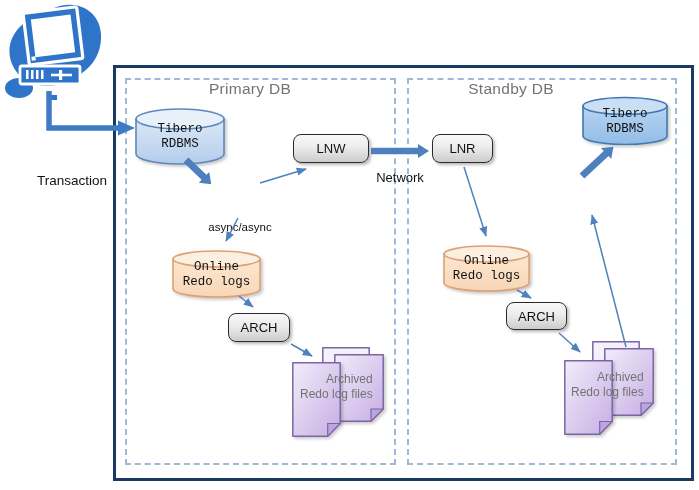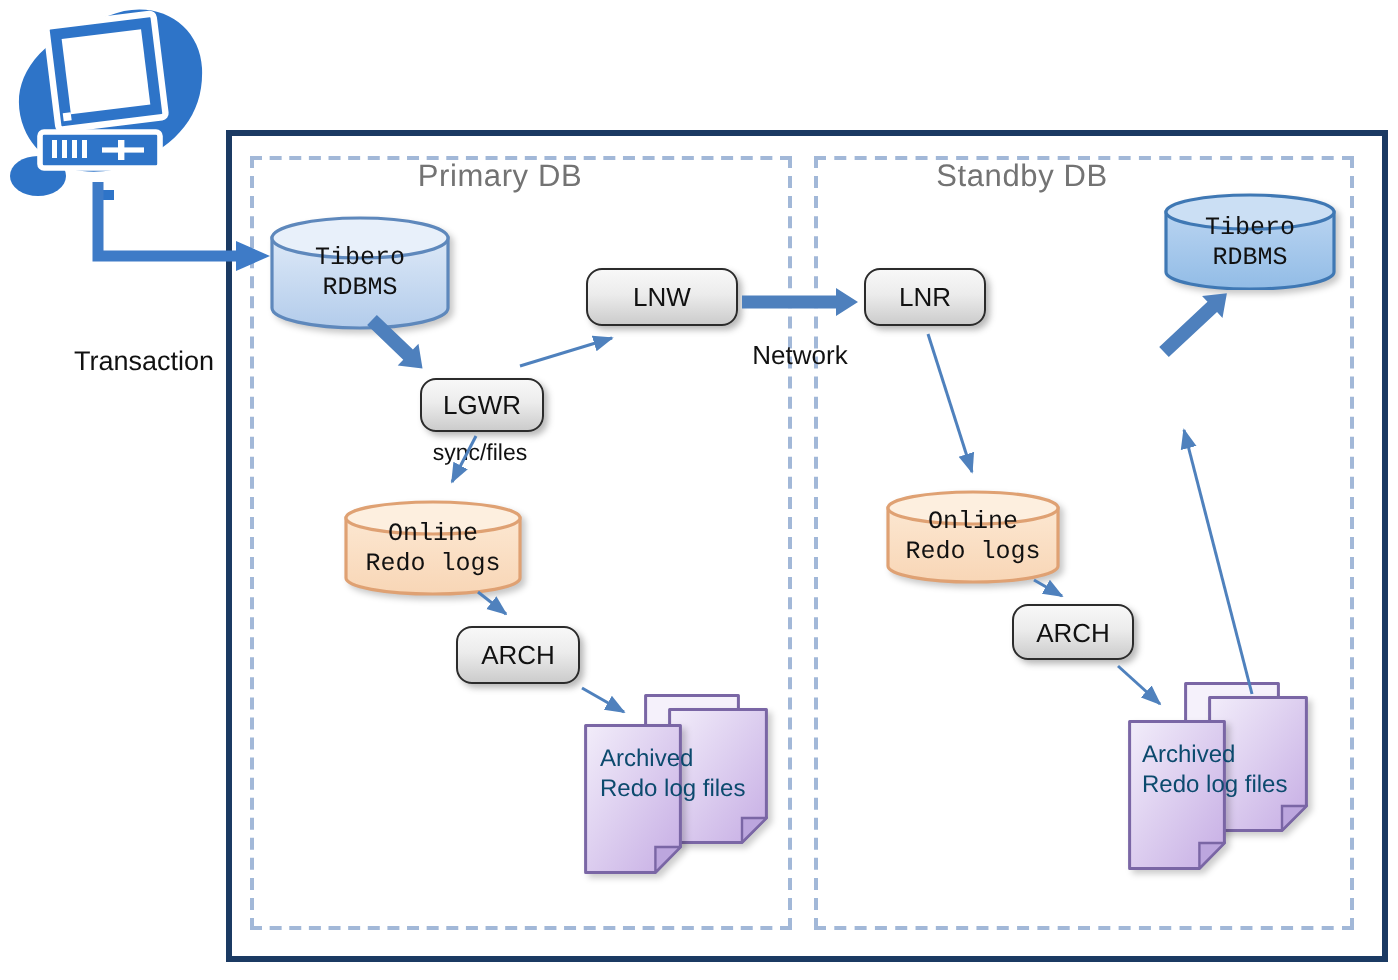--- a/index.html
+++ b/index.html
@@ -18,21 +18,21 @@
     background:linear-gradient(#f8f8f8,#ececec 45%,#cccccc);
     border:1.8px solid #2b2b2b;border-radius:8px;
     box-shadow:2px 2px 3px rgba(100,100,100,.45);
   }
   .lbl{font-size:13px;text-align:center;color:#111;margin-top:41px;}
   .small-lbl{font-size:11.5px;text-align:center;color:#111;}
   .cyl{filter:drop-shadow(2px 2px 1.5px rgba(0,0,0,.22));font-family:Liberation Mono, monospace;}
   .cyl svg{position:absolute;left:0;top:0;}
   .cyl-text{position:relative;text-align:center;font-size:12.5px;line-height:15px;color:#111;}
   .doc-group svg{position:absolute;}
-  .doc-text{position:absolute;font-size:12px;line-height:15px;color:#0c4a6e;white-space:nowrap;}
+  .doc-text{position:absolute;font-size:12px;line-height:15px;color:#737373;white-space:nowrap;text-align:right;}
   .arrow-layer{position:absolute;left:0;top:0;pointer-events:none;}
 </style>
 </head>
 <body>
 
 <div class="canvas">
 
   <svg width="0" height="0" style="position:absolute">
     <defs>
       <linearGradient id="gB1" x1="0" y1="0" x2="0" y2="1">
@@ -86,27 +86,24 @@
     <svg width="90" height="57" viewBox="0 0 90 57">
       <path d="M1,11 V46 A44,10 0 0 0 89,46 V11 Z" fill="url(#gB1)" stroke="#5E88BC" stroke-width="1.6"></path>
       <ellipse cx="45" cy="11" rx="44" ry="10" fill="#E8F0FA" stroke="#5E88BC" stroke-width="1.6"></ellipse>
     </svg>
     <div class="cyl-text" style="padding-top:14px">
       <div>Tibero</div>
       <div>RDBMS</div>
     </div>
   </div>
 
-  <div class="abs proc-box" style="left:210px;top:189px;width:62px;height:27px">
-    <span>LGWR</span>
-  </div>
   <div class="abs proc-box" style="left:293px;top:134px;width:76px;height:29px">
     <span>LNW</span>
   </div>
-  <div class="abs small-lbl" style="left:203px;top:221px;width:74px">sync/files</div>
+  <div class="abs small-lbl" style="left:203px;top:221px;width:74px">async/async</div>
 
   <div class="abs cyl" style="left:172px;top:250px;width:89px;height:48px">
     <svg width="89" height="48" viewBox="0 0 89 48">
       <path d="M1,9 V39 A43.5,8 0 0 0 88,39 V9 Z" fill="url(#gPe)" stroke="#DFA173" stroke-width="1.6"></path>
       <ellipse cx="44.5" cy="9" rx="43.5" ry="8" fill="#FDEFDF" stroke="#DFA173" stroke-width="1.6"></ellipse>
     </svg>
     <div class="cyl-text" style="padding-top:10px">
       <div>Online</div>
       <div>Redo logs</div>
     </div>

